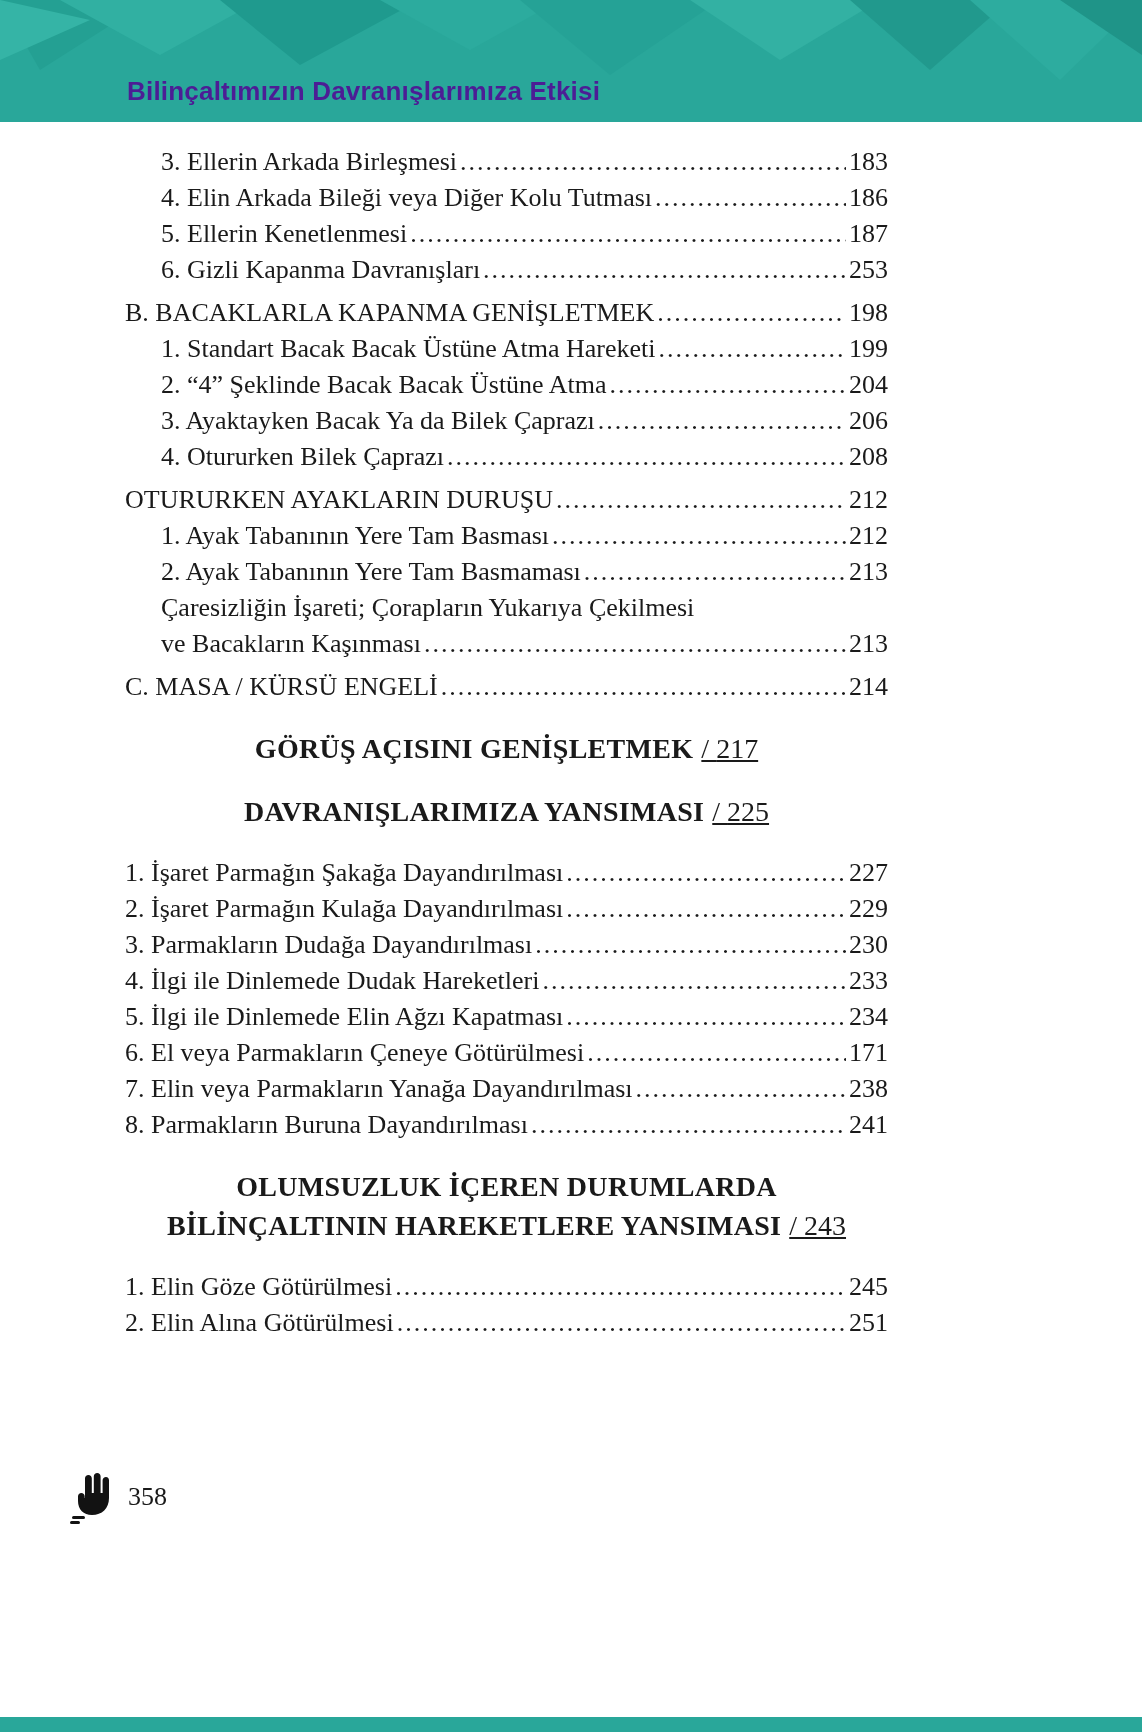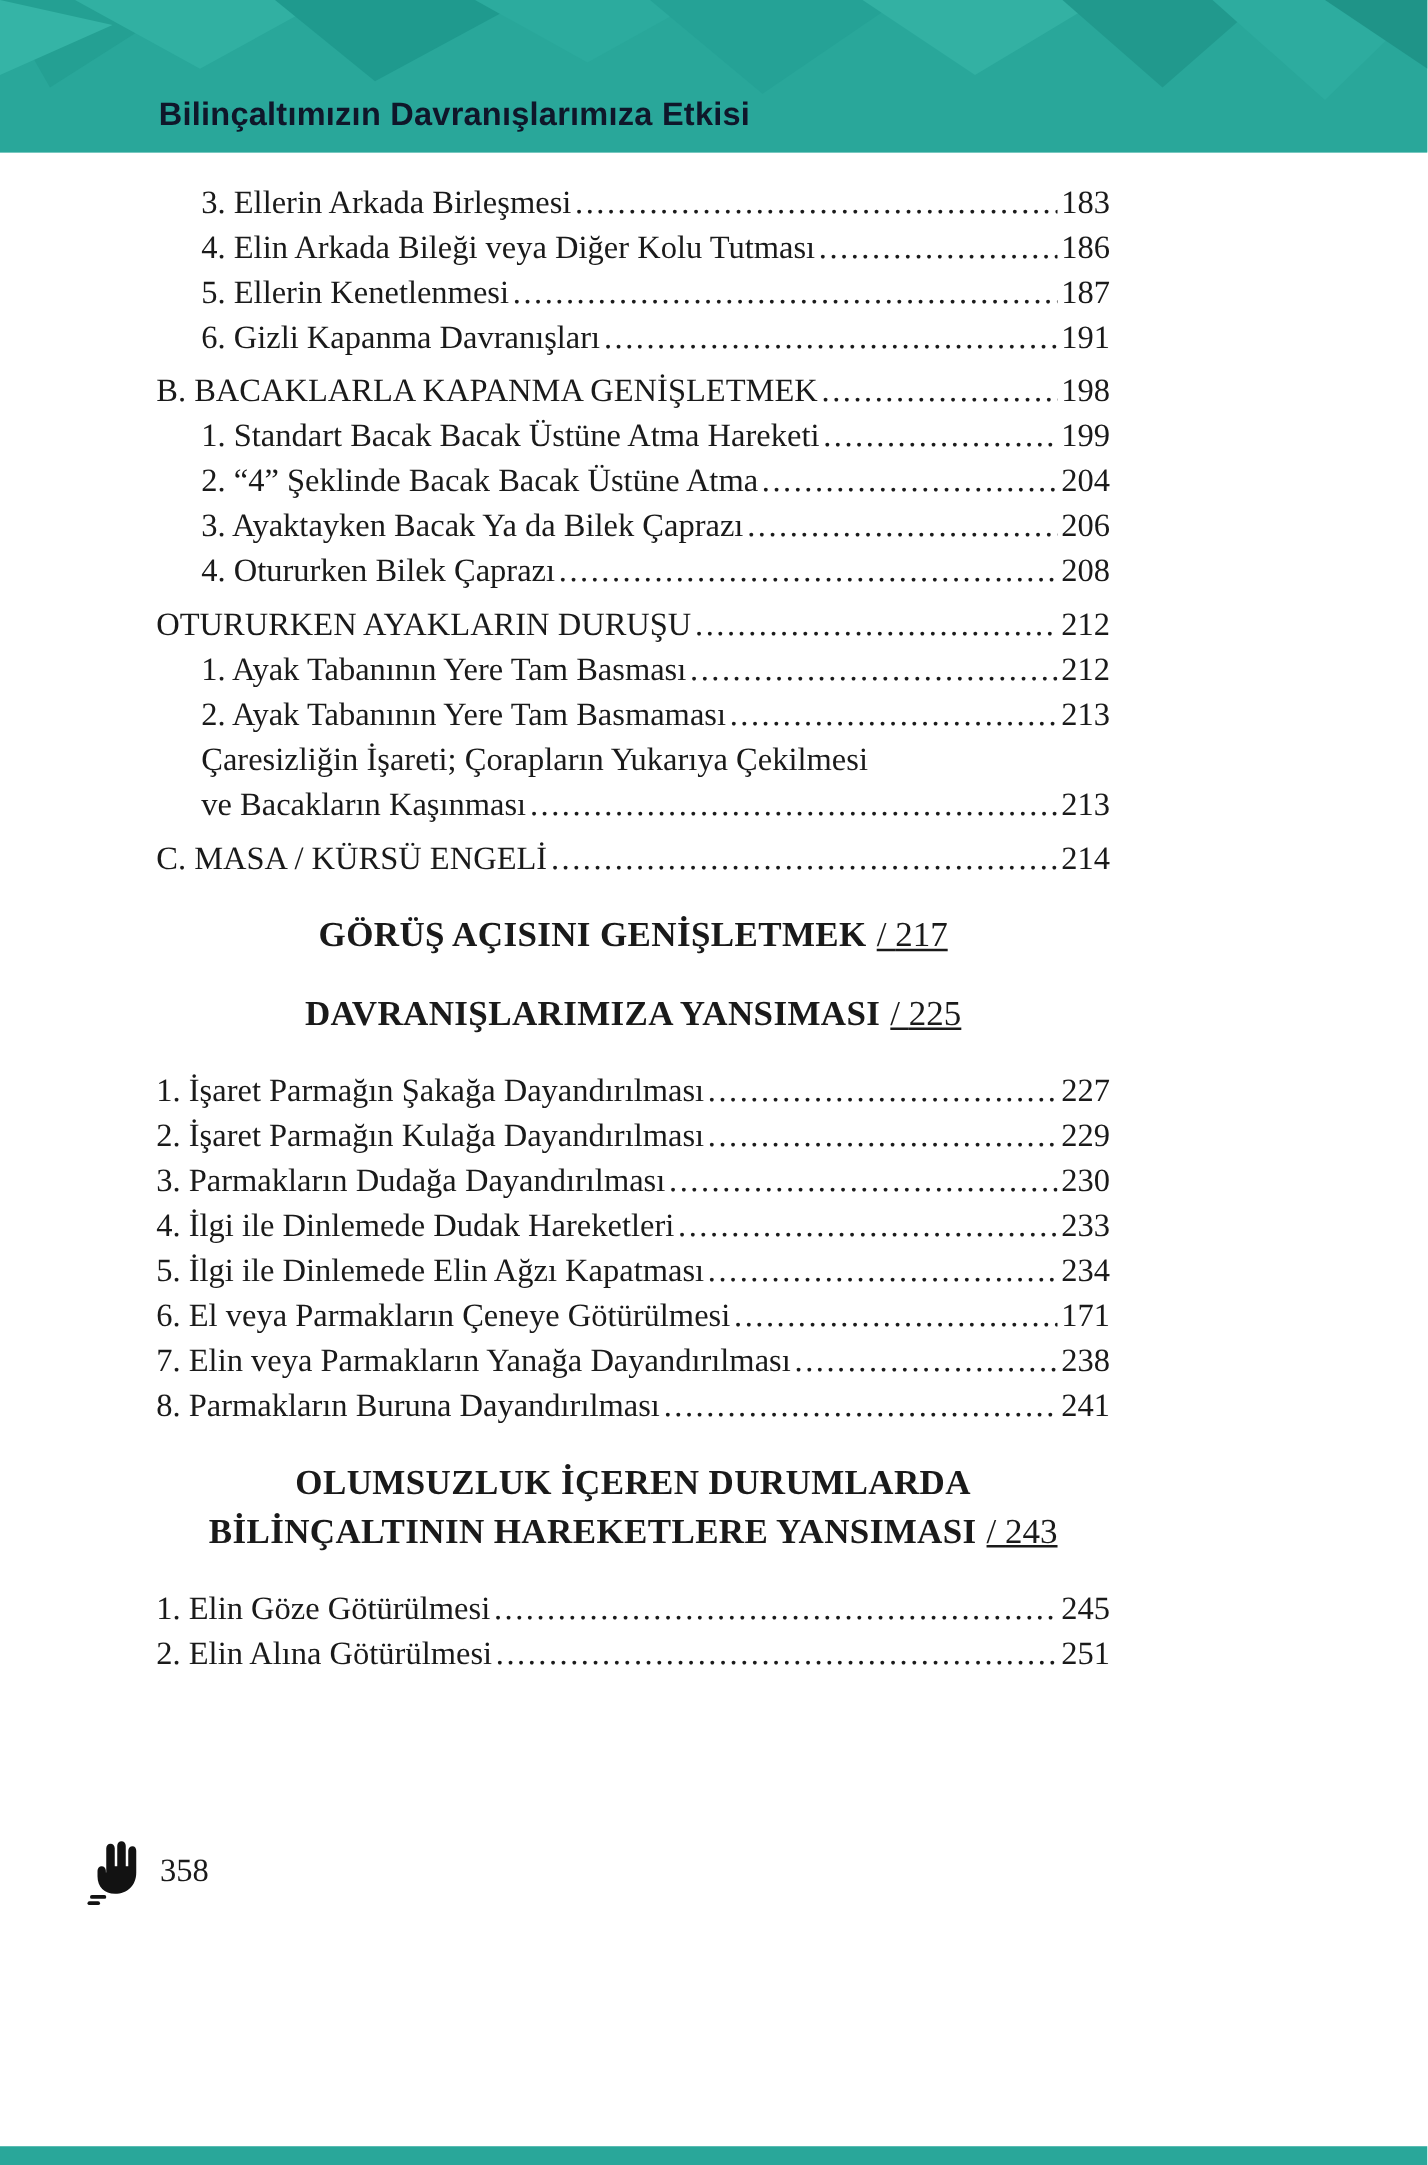--- a/index.html
+++ b/index.html
@@ -24,21 +24,21 @@
   .header-pattern { position: absolute; left: 0; top: 0; }
   .header-title {
     position: absolute;
     left: 127px;
     bottom: 15px;
     z-index: 2;
     font-family: "Liberation Sans", sans-serif;
     font-weight: bold;
     font-size: 26px;
     letter-spacing: 0.2px;
-    color: #0f172a;
+    color: #4c1d95;
   }
 
   
   .content {
     margin: 0 254px 0 125px;
     padding-top: 22px;
   }
   .toc-row {
     display: flex;
     align-items: baseline;
@@ -128,21 +128,21 @@
       <span class="toc-page">186</span>
     </div>
     <div class="toc-row indent-2">
       <span class="toc-label">5. Ellerin Kenetlenmesi</span>
       <span class="toc-dots"></span>
       <span class="toc-page">187</span>
     </div>
     <div class="toc-row indent-2">
       <span class="toc-label">6. Gizli Kapanma Davranışları</span>
       <span class="toc-dots"></span>
-      <span class="toc-page">191</span>
+      <span class="toc-page">253</span>
     </div>
     <div class="toc-row indent-1 space-before">
       <span class="toc-label">B. BACAKLARLA KAPANMA GENİŞLETMEK</span>
       <span class="toc-dots"></span>
       <span class="toc-page">198</span>
     </div>
     <div class="toc-row indent-2">
       <span class="toc-label">1. Standart Bacak Bacak Üstüne Atma Hareketi</span>
       <span class="toc-dots"></span>
       <span class="toc-page">199</span>

